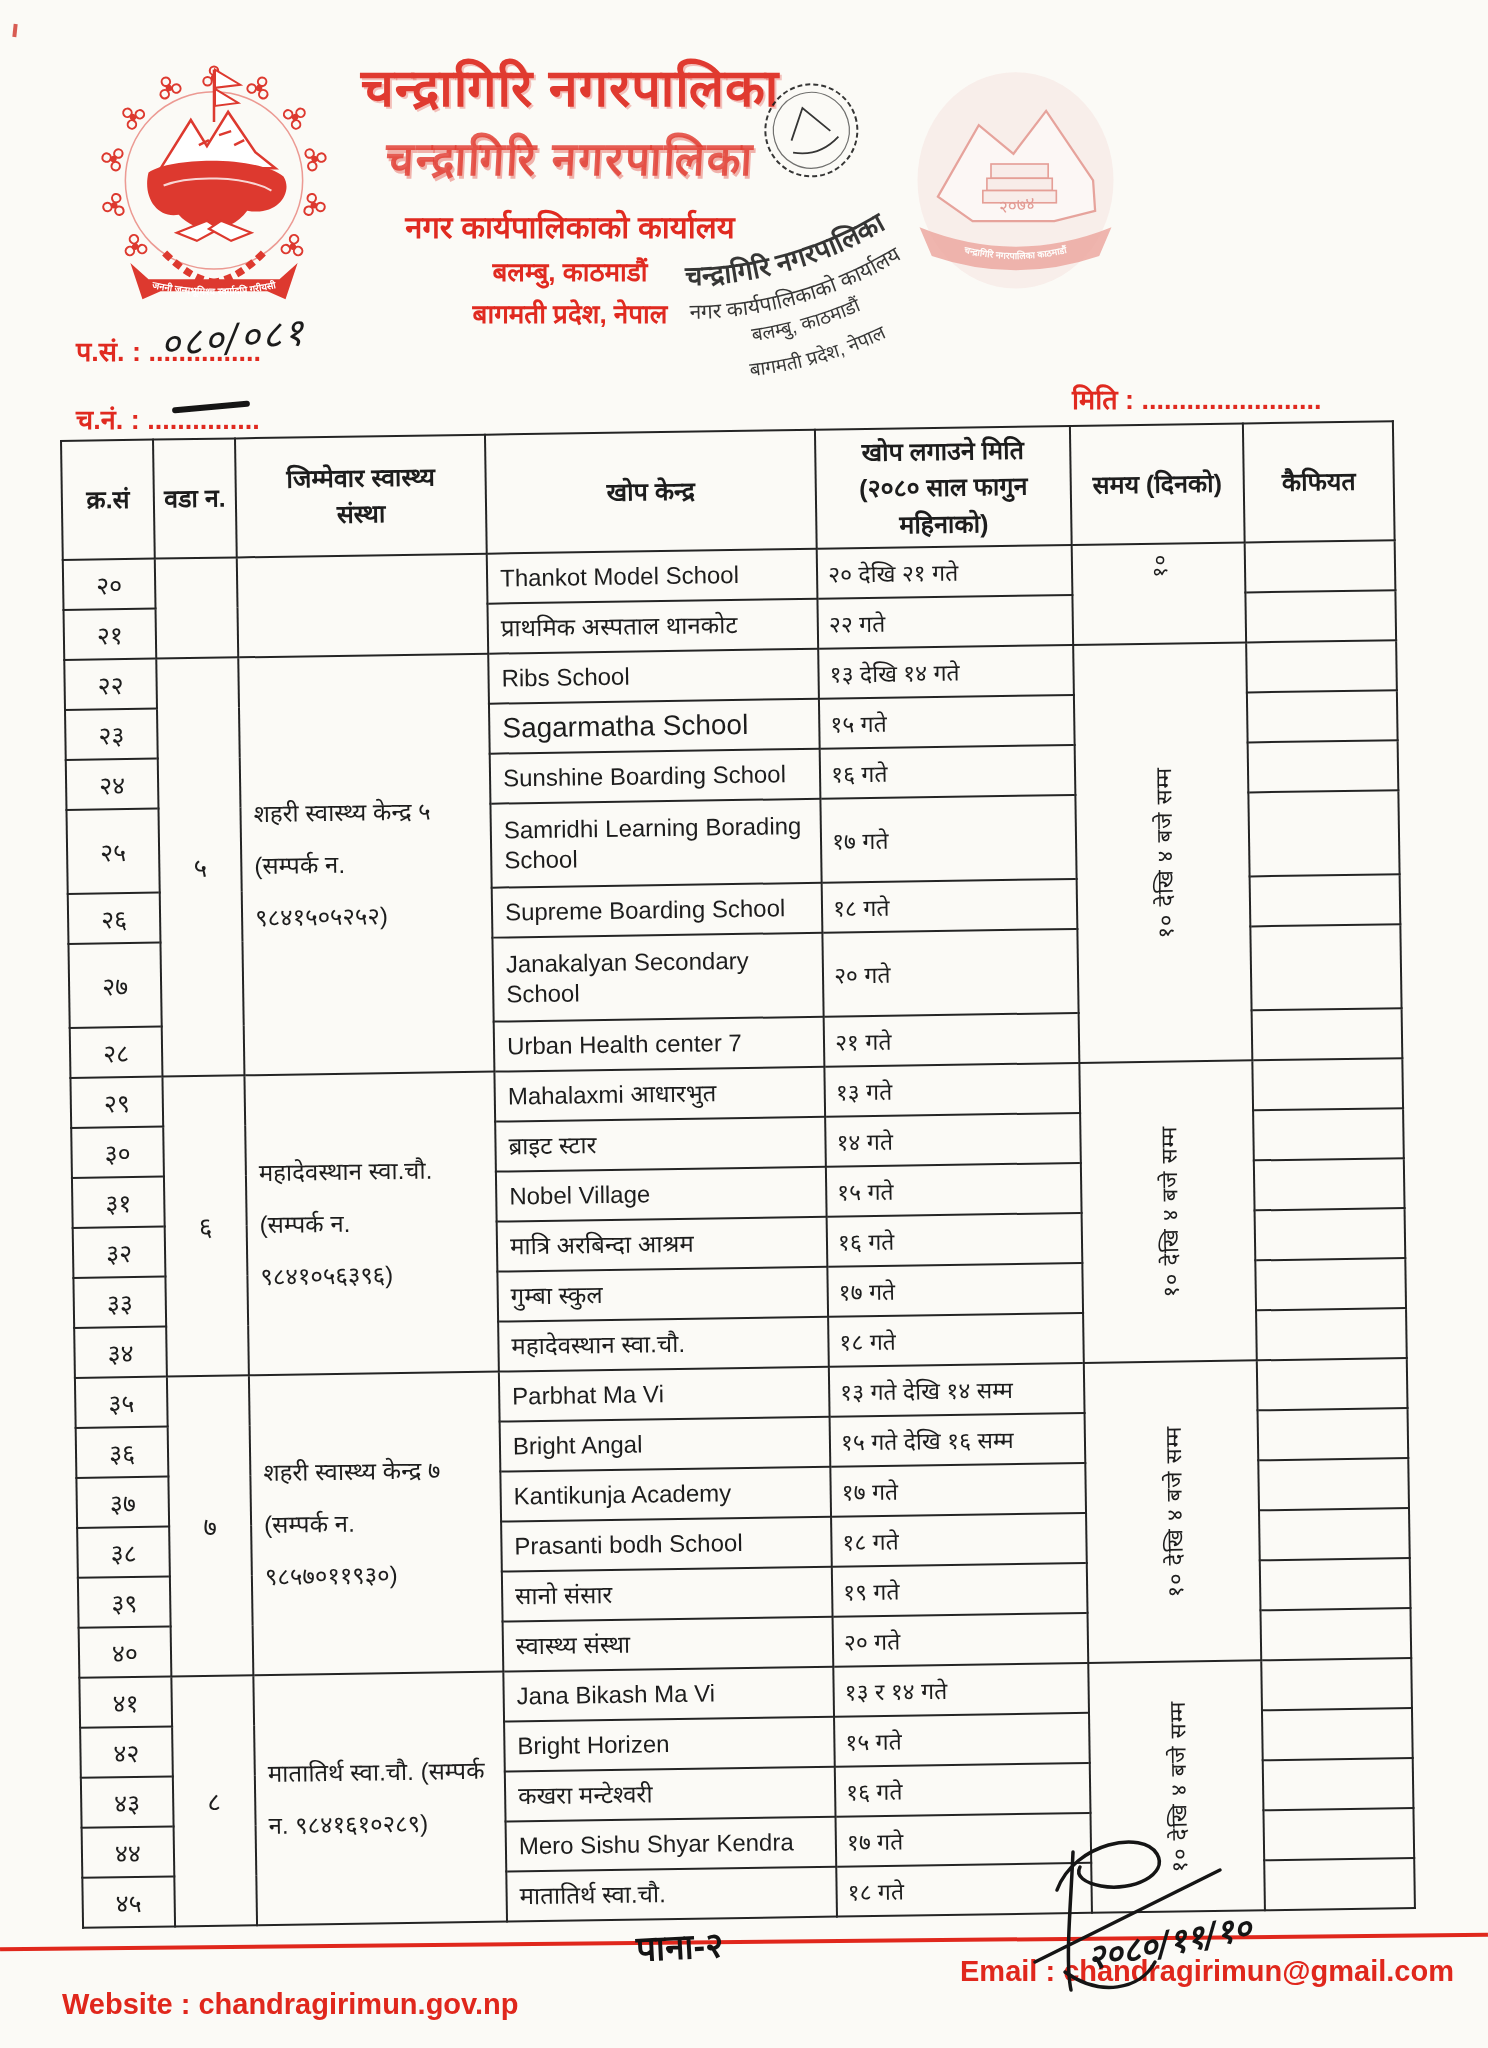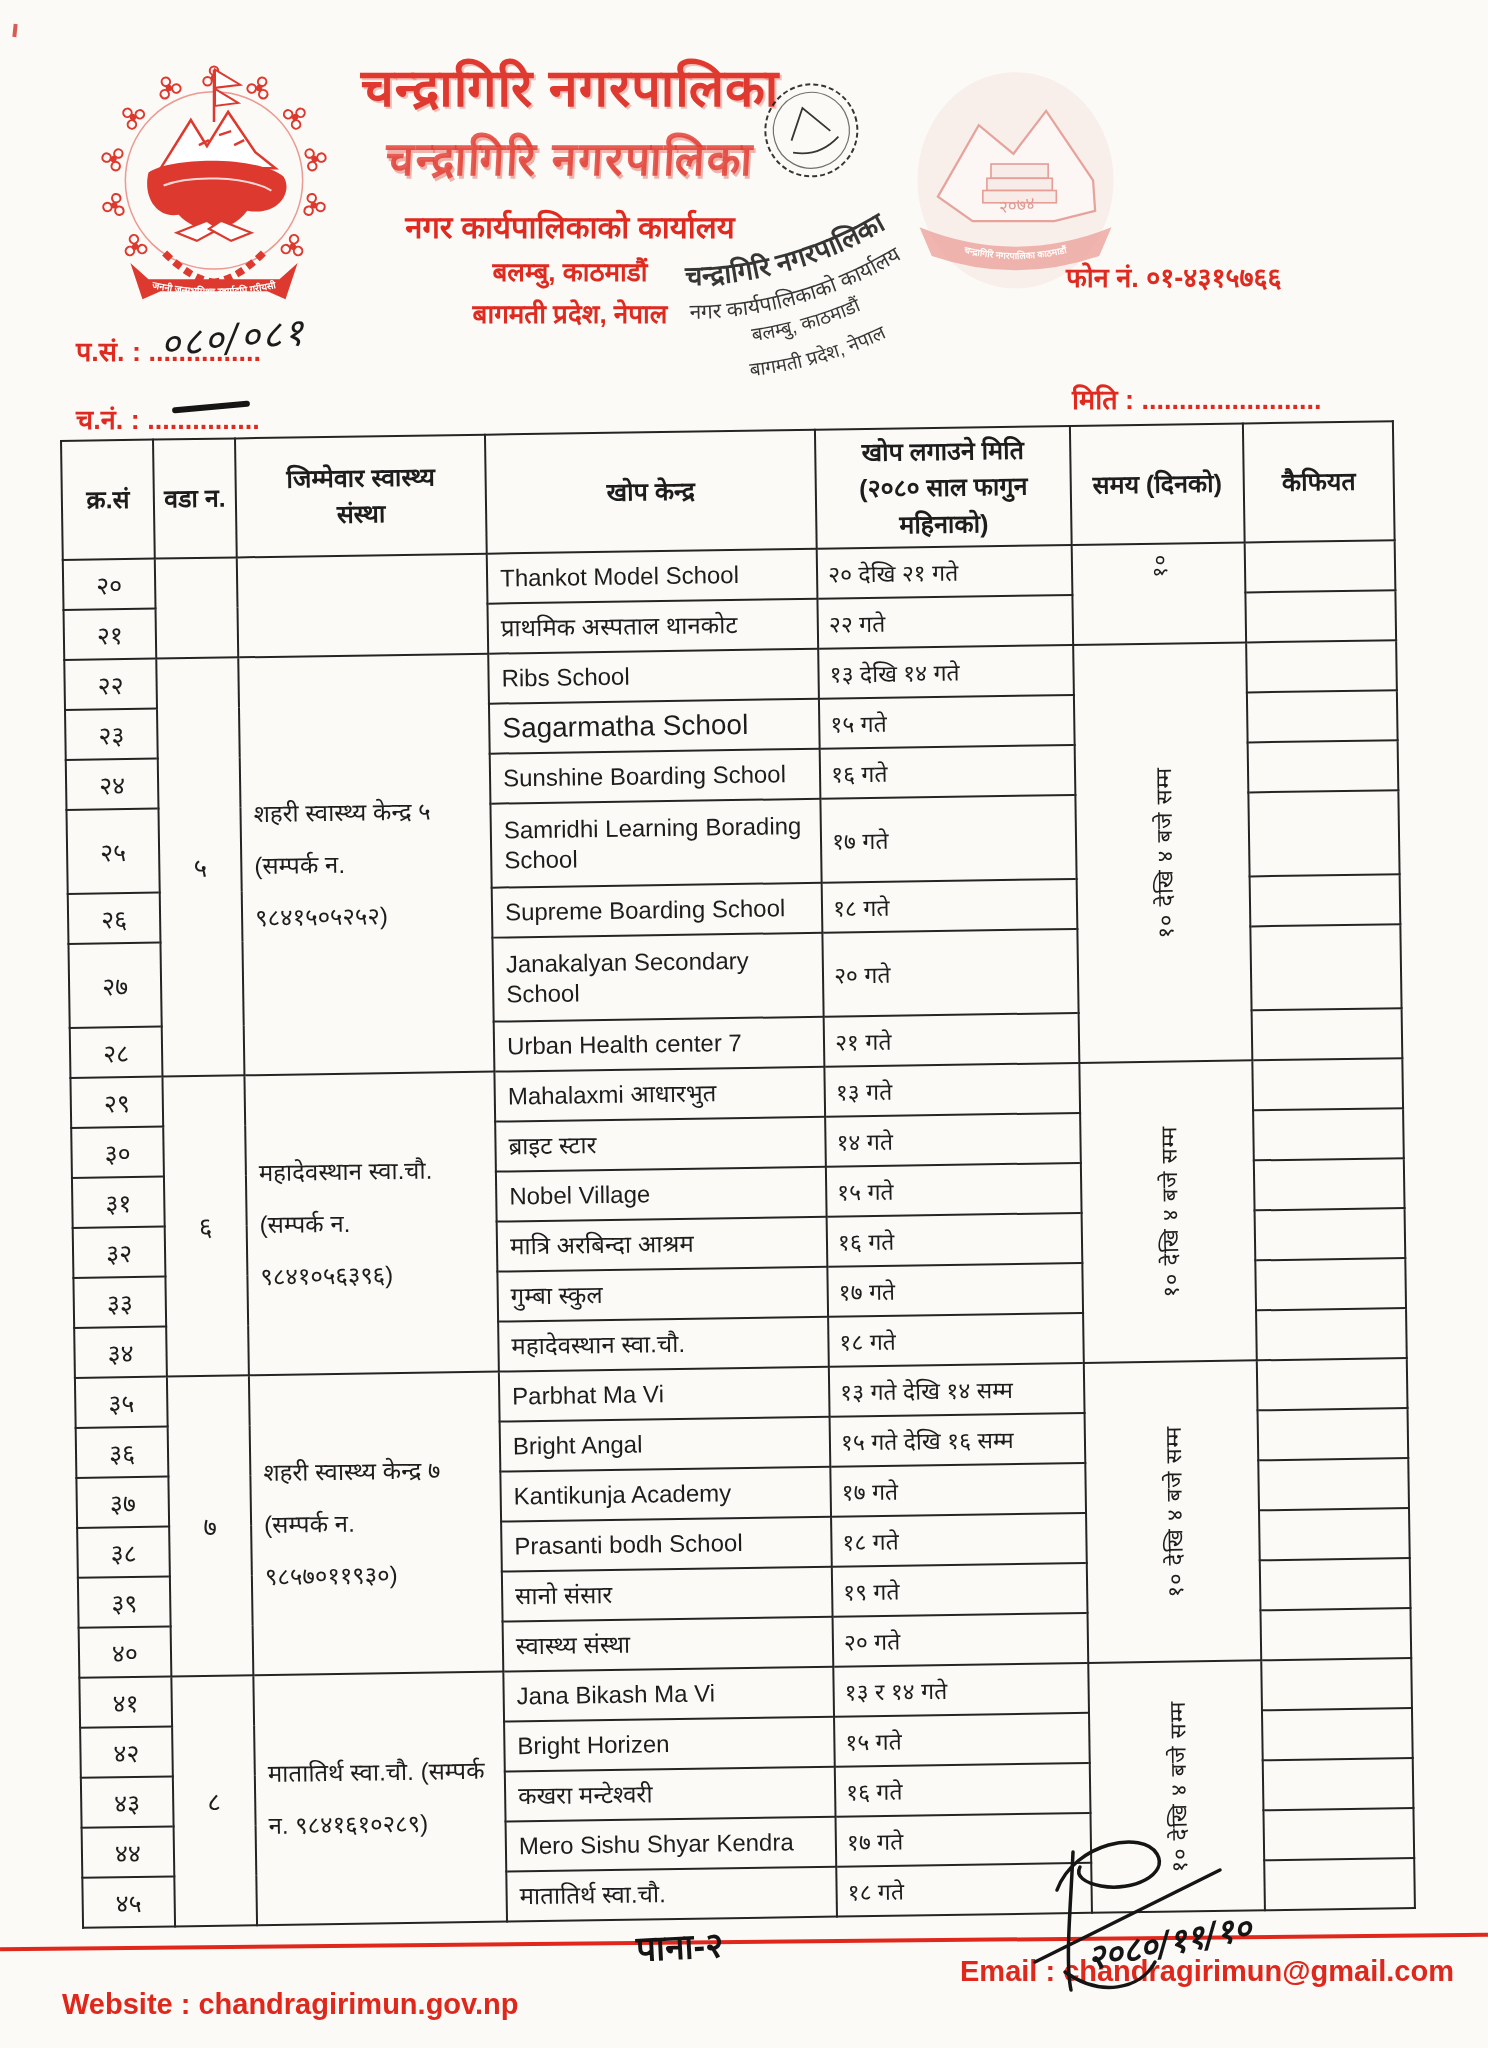--- a/index.html
+++ b/index.html
@@ -195,21 +195,20 @@
     </text>
     <text font-size="19" fill="#1b1b1b">
       <textPath href="#st4" startOffset="50%" text-anchor="middle">बागमती प्रदेश, नेपाल</textPath>
     </text>
   </svg>
 
   <div class="refno">प.सं. : ...............</div>
   <div class="hand-ref">०८०/०८१</div>
   <div class="chano">च.नं. : ...............</div>
   <div class="hand-dash"></div>
-  <div class="phone-block">फोन नं. ०१-४३१५७६६</div>
   <div class="miti-block">मिति : ........................</div>
 
   <div class="table-wrap">
     <table class="sched">
       <colgroup>
         <col style="width:92px">
           <col style="width:82px">
           <col style="width:250px">
         <col style="width:330px">
           <col style="width:255px">

